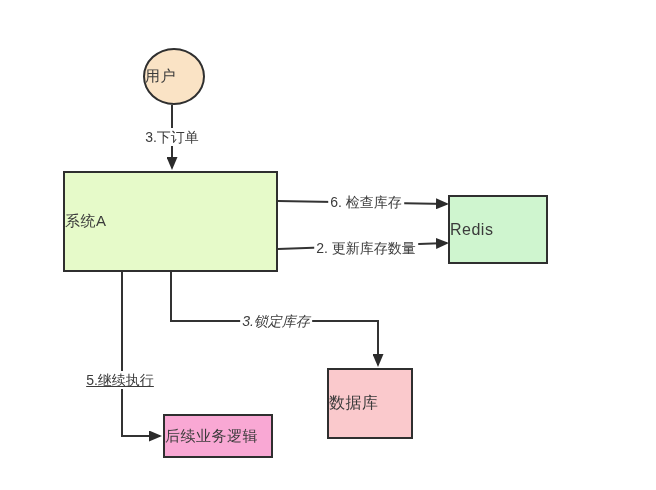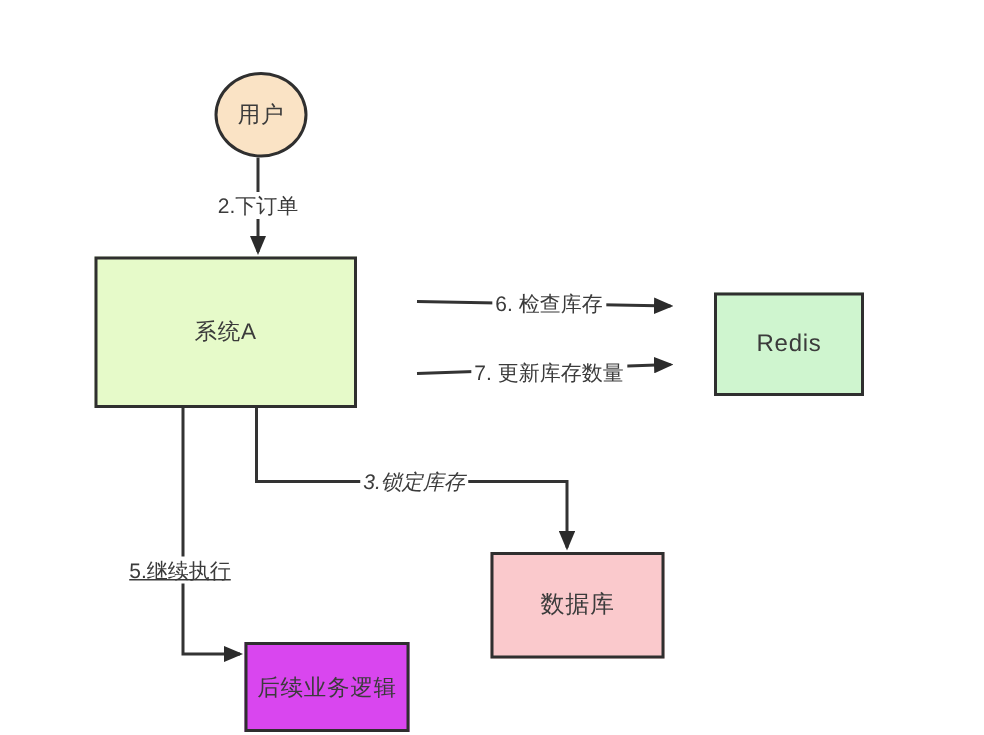--- a/index.html
+++ b/index.html
@@ -19,53 +19,52 @@
     position: absolute;
     left: 0; top: 0;
     width: 656px; height: 490px;
   }
   .node {
     position: absolute;
     box-sizing: border-box;
     border: 2px solid #2f2f2f;
     display: flex;
     align-items: center;
-    justify-content: center;
+    justify-content: flex-start;
     color: #3b3b3b;
     font-size: 15px;
     letter-spacing: 0.5px;
   }
   .node-user {
     left: 143px; top: 48px;
     width: 62px; height: 57px;
     border-radius: 50%;
     background: #fae3c5;
   }
   .node-system-a {
     left: 63px; top: 171px;
-    width: 175px; height: 101px;
+    width: 215px; height: 101px;
     background: #e6fac9;
   }
   .node-redis {
-    left: 476px; top: 195px;
+    left: 448px; top: 195px;
     width: 100px; height: 69px;
     background: #cff5cf;
     font-size: 16px;
   }
   .node-database {
     left: 327px; top: 368px;
-    width: 116px; height: 71px;
+    width: 86px; height: 71px;
     background: #fac9cc;
     font-size: 16px;
   }
   .node-next-logic {
     left: 163px; top: 414px;
-    width: 110px; height: 60px;
-    background: #d946ef;
-    margin-top: 14px;
+    width: 110px; height: 44px;
+    background: #f9a8d4;
   }
   .edge-label {
     position: absolute;
     transform: translate(-50%, -50%);
     background: #ffffff;
     color: #3b3b3b;
     font-size: 14px;
     white-space: nowrap;
     padding: 0 2px;
     line-height: 18px;
@@ -112,19 +111,19 @@
   </div>
 
   <div class="node node-database">
     <span>数据库</span>
   </div>
 
   <div class="node node-next-logic">
     <span>后续业务逻辑</span>
   </div>
 
-  <div class="edge-label lbl-step1">2.下订单</div>
+  <div class="edge-label lbl-step1">3.下订单</div>
   <div class="edge-label lbl-step2">6. 检查库存</div>
   <div class="edge-label lbl-step3">3.锁定库存</div>
-  <div class="edge-label lbl-step4">7. 更新库存数量</div>
+  <div class="edge-label lbl-step4">2. 更新库存数量</div>
   <div class="edge-label lbl-step5">5.继续执行</div>
 
 </div>
 
 </body></html>

